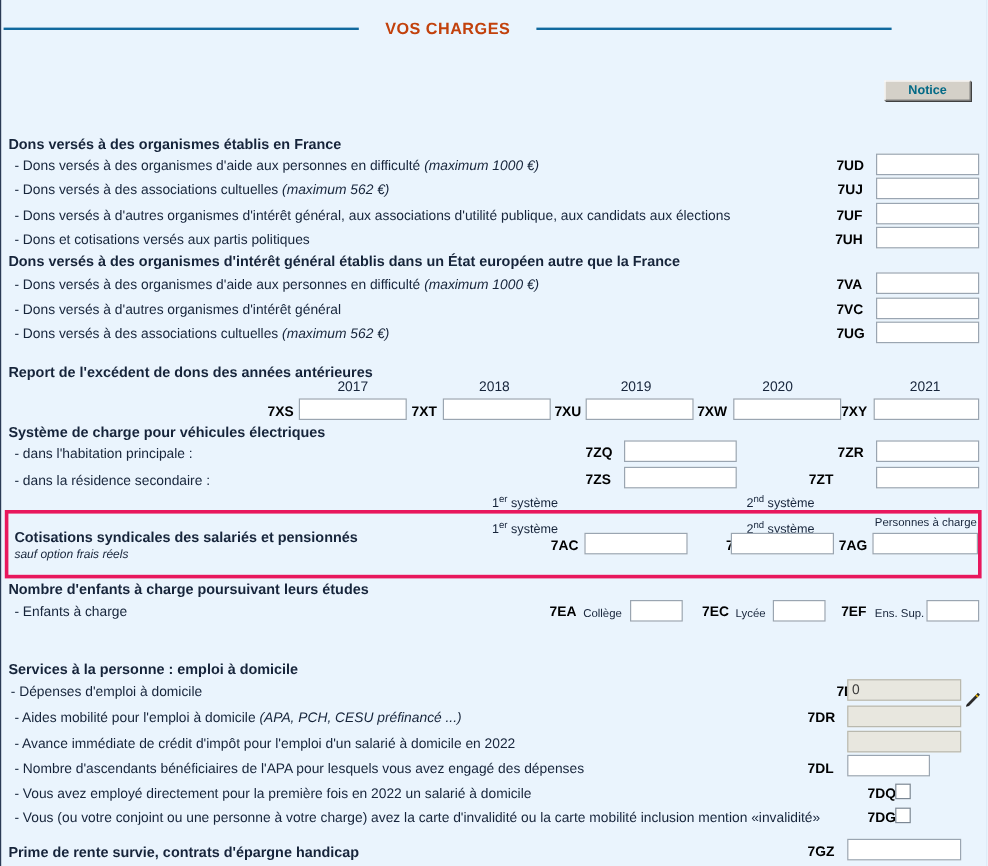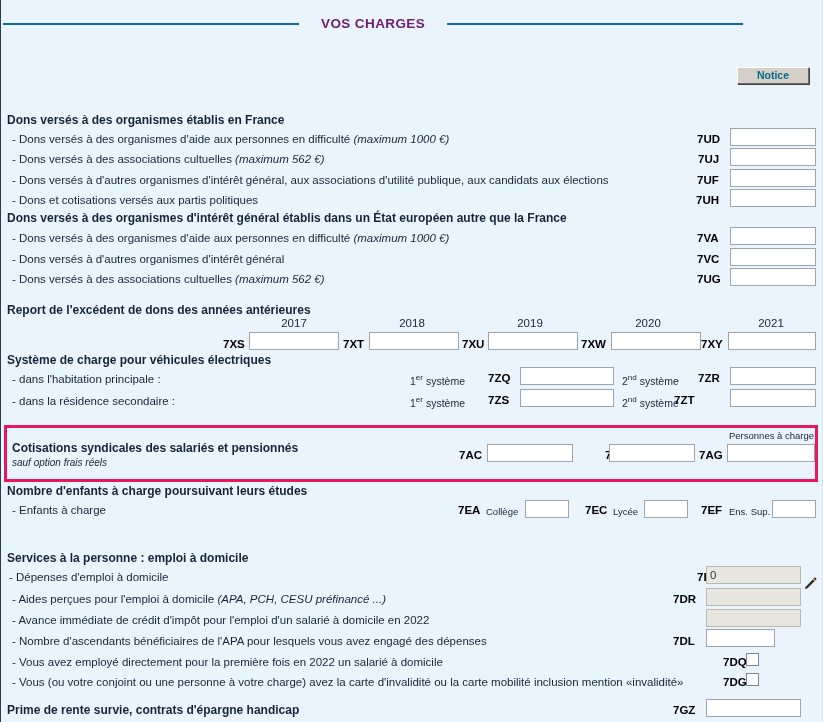--- a/index.html
+++ b/index.html
@@ -34,21 +34,21 @@
     height: 2px;
     background: #11699e;
     flex: 1 1 auto;
     margin-top: 1px;
   }
   .rule.left  { margin-left: 2px; margin-right: 0; max-width: 296px; }
   .rule.right { margin-left: 0; margin-right: 6px; max-width: 296px; }
   .vos-charges-title {
     font-size: 13.5px;
     font-weight: bold;
-    color: #701a75;
+    color: #c2410c;
     letter-spacing: .4px;
     padding: 0 22px;
     white-space: nowrap;
   }
 
   .section-head {
     position: absolute;
     left: 6px; top: 43px;
     width: 812px;
   }
@@ -118,20 +118,21 @@
     color: #16243a;
     white-space: nowrap;
     line-height: 12px;
   }
   .small-lbl {
     position: absolute;
     font-size: 10.5px;
     color: #16243a;
     white-space: nowrap;
     line-height: 12px;
+    margin-top: 38px;
   }
   .yr {
     position: absolute;
     font-size: 11.5px;
     color: #16243a;
     text-align: center;
     line-height: 13px;
   }
 
   
@@ -294,21 +295,21 @@
   <div class="code" style="left:700px; top:503px;">7EF</div>
   <div class="mini" style="left:728px; top:506px;">Ens. Sup.</div>
   <input class="fld" style="left: 771px; top: 500px; width: 44px;" value="">
 
   <div class="grp-title" style="left:6px; top:551px;">Services à la personne : emploi à domicile</div>
 
   <div class="row-label" style="left:8px; top:570px;"><span>- Dépenses d'emploi à domicile</span><i></i></div>
   <div class="code" style="left:672px; top:570px;margin-left:24px;">7DB</div>
   <input class="fld ro" style="left: 705px; top: 566px; width: 95px;" readonly="" value="0">
 
-  <div class="row-label" style="left:11px; top:592px;"><span>- Aides perçues pour l'emploi à domicile </span><i>(APA, PCH, CESU préfinancé ...)</i></div>
+  <div class="row-label" style="left:11px; top:592px;"><span>- Aides mobilité pour l'emploi à domicile </span><i>(APA, PCH, CESU préfinancé ...)</i></div>
   <div class="code" style="left:672px; top:592px;">7DR</div>
   <input class="fld ro" style="left: 705px; top: 588px; width: 95px;" readonly="" value="">
 
   <div class="row-label" style="left:11px; top:613px;"><span>- Avance immédiate de crédit d'impôt pour l'emploi d'un salarié à domicile en 2022</span><i></i></div>
   <input class="fld ro" style="left: 705px; top: 609px; width: 95px;" readonly="" value="">
 
   <div class="row-label" style="left:11px; top:634px;"><span>- Nombre d'ascendants bénéficiaires de l'APA pour lesquels vous avez engagé des dépenses</span><i></i></div>
   <div class="code" style="left:672px; top:634px;">7DL</div>
   <input class="fld" style="left: 705px; top: 629px; width: 69px;" value="">
 

